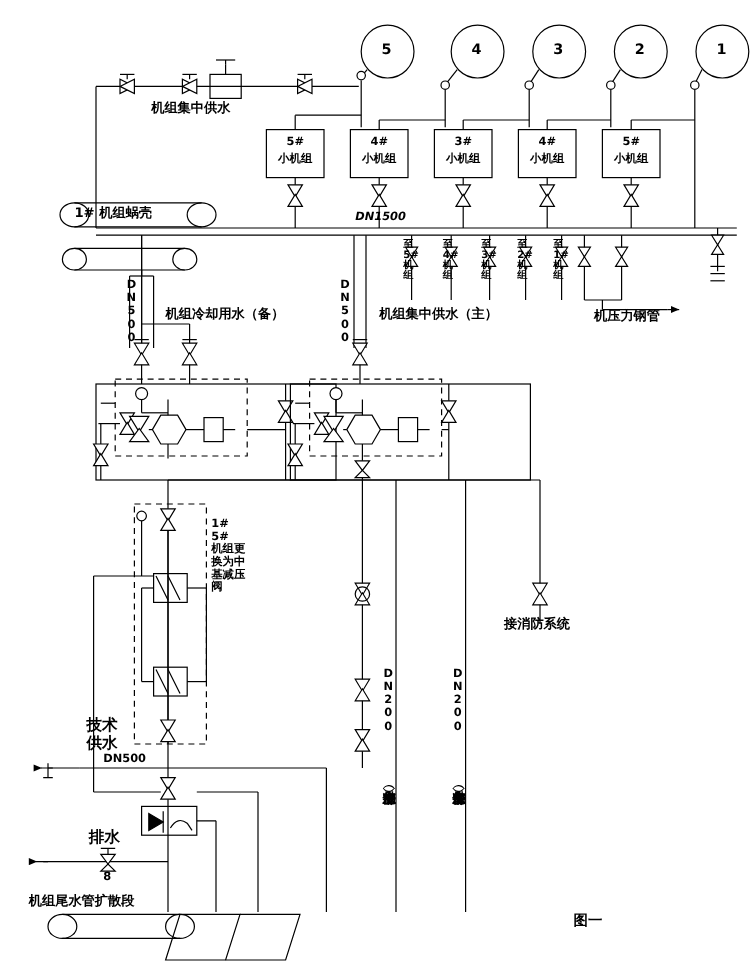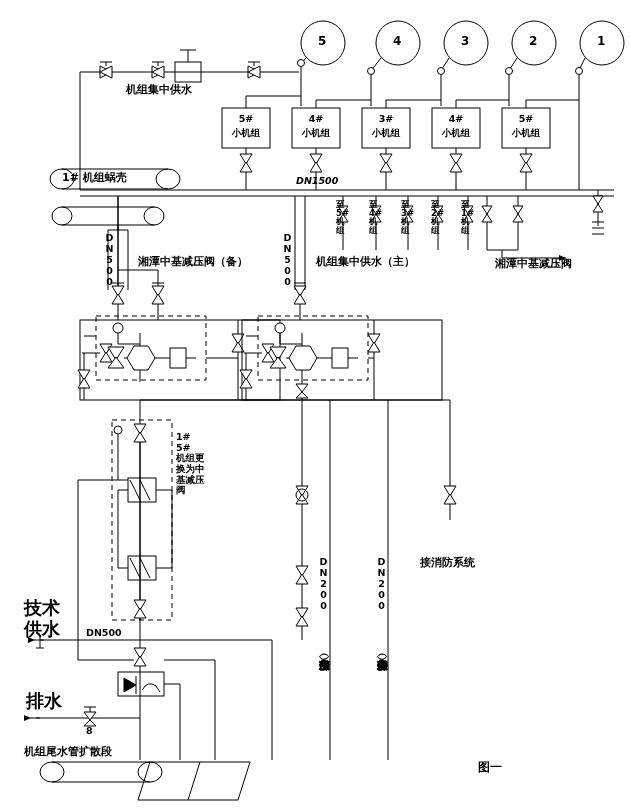--- a/index.html
+++ b/index.html
@@ -5,21 +5,21 @@
   html,body{margin:0;padding:0;background:#fff;}
   body{width:630px;height:808px;font-family:"DejaVu Sans","Liberation Sans",sans-serif;}
   #stage{position:relative;width:630px;height:808px;overflow:hidden;background:#fff;}
   svg.layer{position:absolute;left:0;top:0;width:630px;height:808px;}
   .lbl{position:absolute;font-size:11px;color:#000;line-height:1.05;white-space:pre;}
   .lbl.b{font-weight:bold;}
   .vert{writing-mode:vertical-rl;text-orientation:upright;letter-spacing:0px;}
   .tiny{font-size:8.5px;}
   .sm{font-size:9.5px;}
   .md{font-size:12px;}
-  .big{font-size:18px;}
+  .big{font-size:13px;margin-left:48px;}
   .ctr{text-align:center;}
 </style>
 </head>
 <body>
 
 <div id="stage">
 
   <svg class="layer" viewBox="0 0 630 808">
     <defs>
       <marker id="arrow" markerWidth="8" markerHeight="8" refX="7" refY="3" orient="auto">
@@ -436,39 +436,39 @@
 机
 组</div>
   <div class="lbl b tiny" style="left:461px;top:200px;line-height:1.0;">至
 1#
 机
 组</div>
 
   <div class="lbl b vert sm" style="left:104px;top:232px;">DN500</div>
   <div class="lbl b vert sm" style="left:282px;top:232px;">DN500</div>
 
-  <div class="lbl b" style="left:138px;top:256px;">湘潭中基减压阀（备）</div>
+  <div class="lbl b" style="left:138px;top:256px;">机组冷却用水（备）</div>
   <div class="lbl b" style="left:316px;top:256px;">机组集中供水（主）</div>
-  <div class="lbl b" style="left:495px;top:258px;">湘潭中基减压阀</div>
+  <div class="lbl b" style="left:495px;top:258px;">机压力钢管</div>
 
   <div class="lbl b sm" style="left:176px;top:432px;line-height:1.12;">1#
 5#
 机组更
 换为中
 基减压
 阀</div>
 
   <div class="lbl b big" style="left:24px;top:598px;line-height:1.15;">技术
 供水</div>
   <div class="lbl b sm" style="left:86px;top:628px;">DN500</div>
   <div class="lbl b big" style="left:26px;top:692px;">排水</div>
   <div class="lbl b sm" style="left:86px;top:726px;">8</div>
   <div class="lbl b" style="left:24px;top:746px;font-family:Liberation Serif, serif;">机组尾水管扩散段</div>
 
-  <div class="lbl b" style="left:420px;top:557px;text-align:center;">接消防系统</div>
+  <div class="lbl b" style="left:420px;top:514px;text-align:center;">接消防系统</div>
 
   <div class="lbl b vert sm" style="left:318px;top:556px;">DN200</div>
   <div class="lbl b vert sm" style="left:376px;top:556px;">DN200</div>
 
   <div class="lbl b vert" style="left:318px;top:650px;">主变冷却供水（主）</div>
   <div class="lbl b vert" style="left:376px;top:650px;">主变冷却供水（备）</div>
 
   <div class="lbl b md" style="left:478px;top:762px;font-family:Liberation Mono, monospace;">图一</div>
 
 </div>

